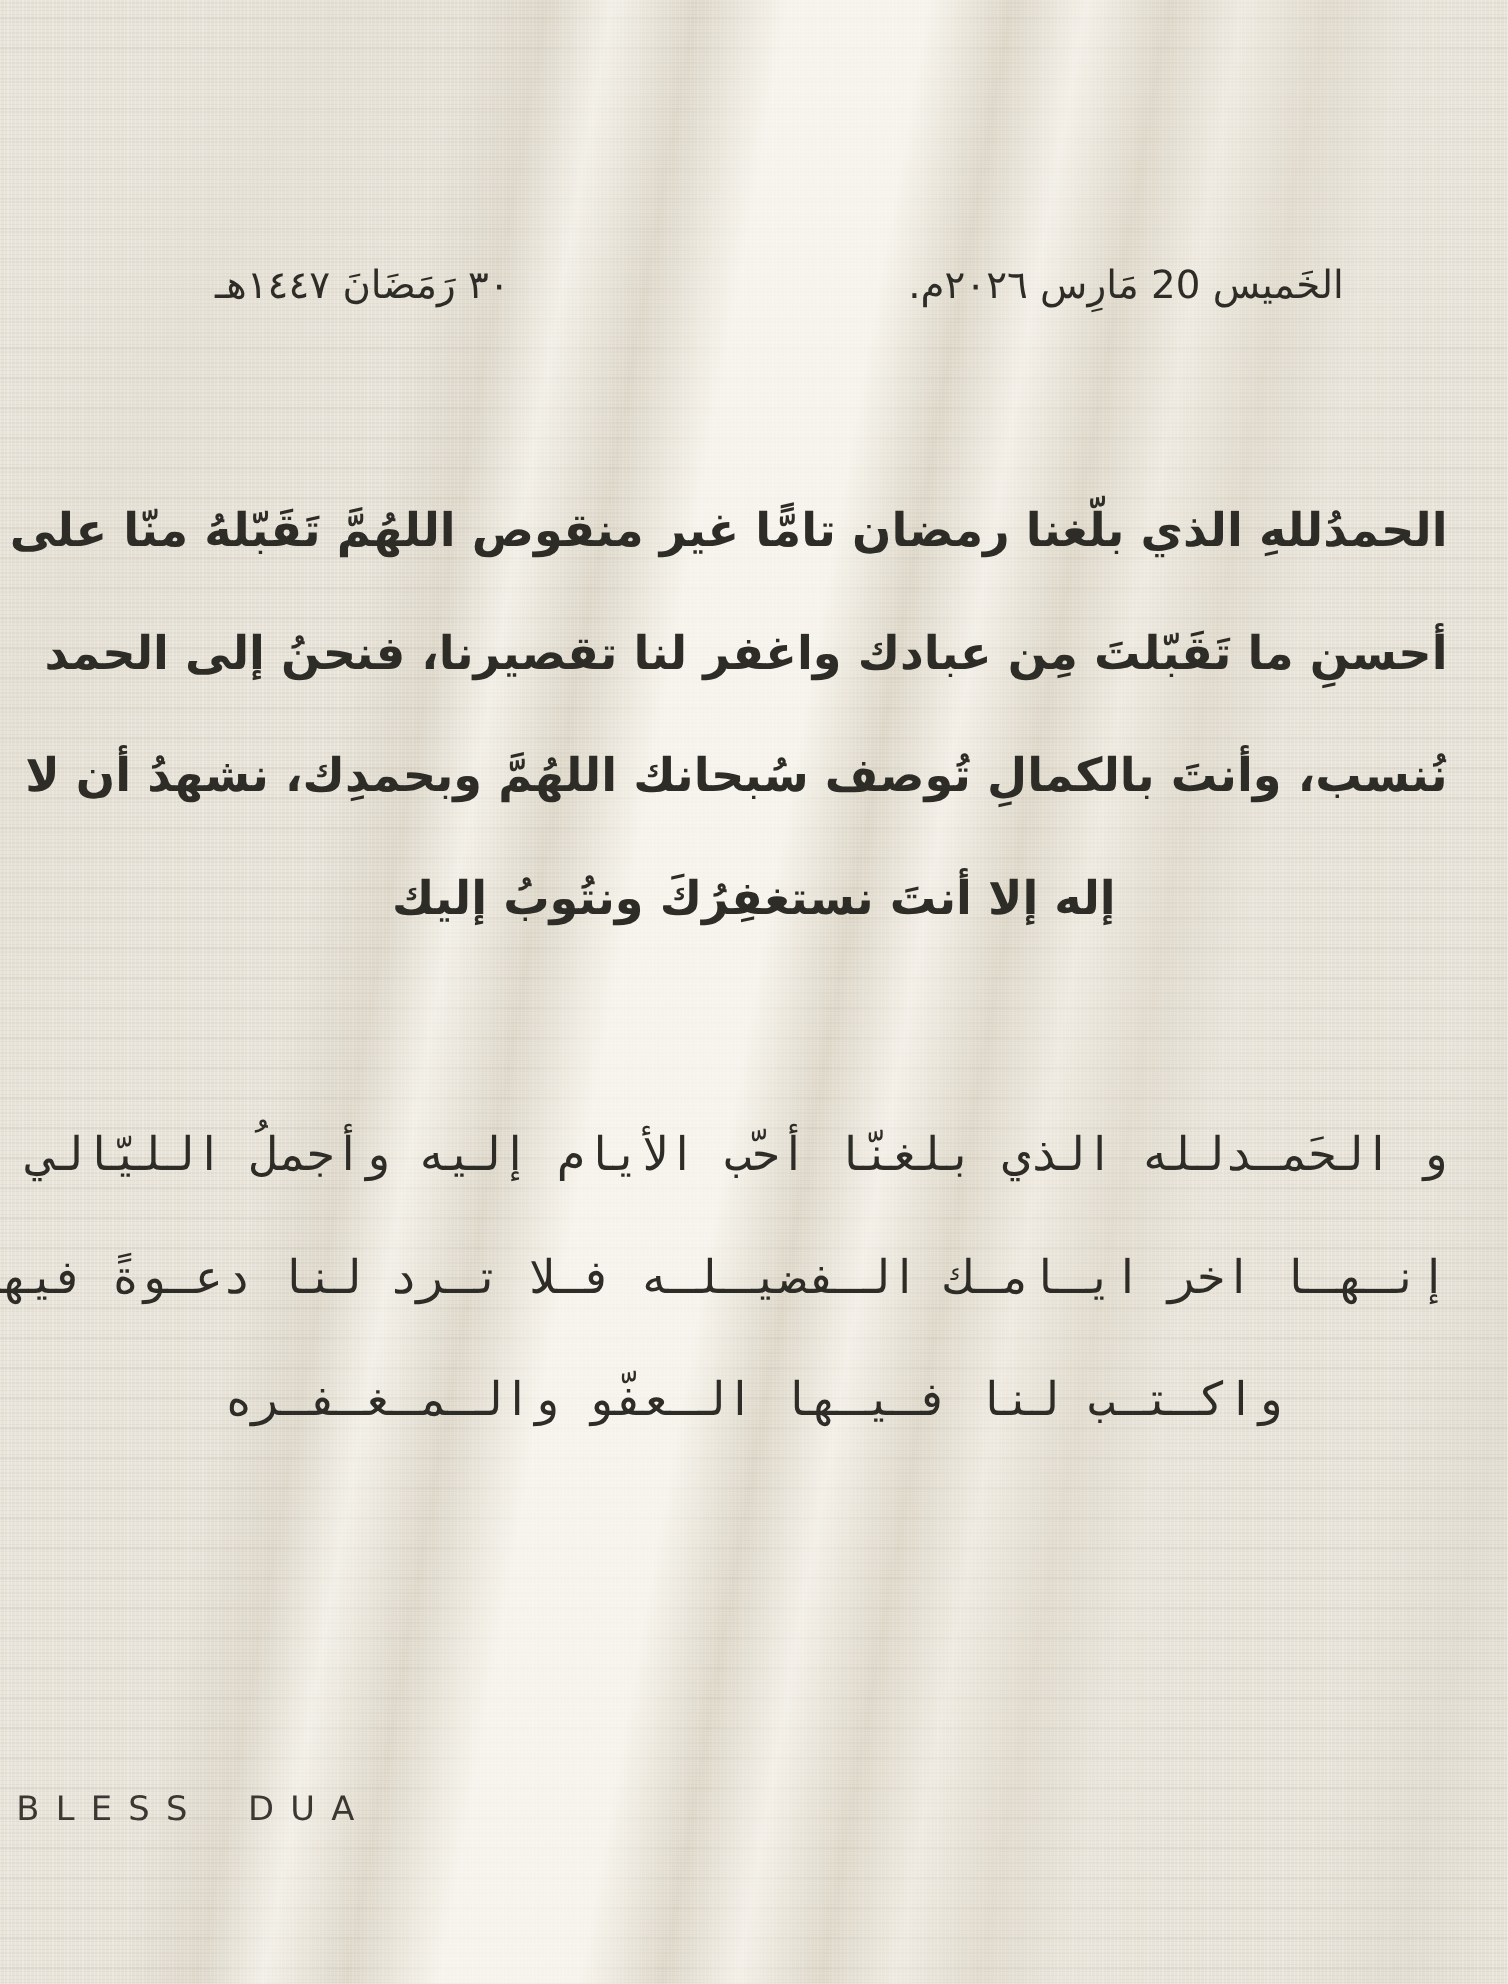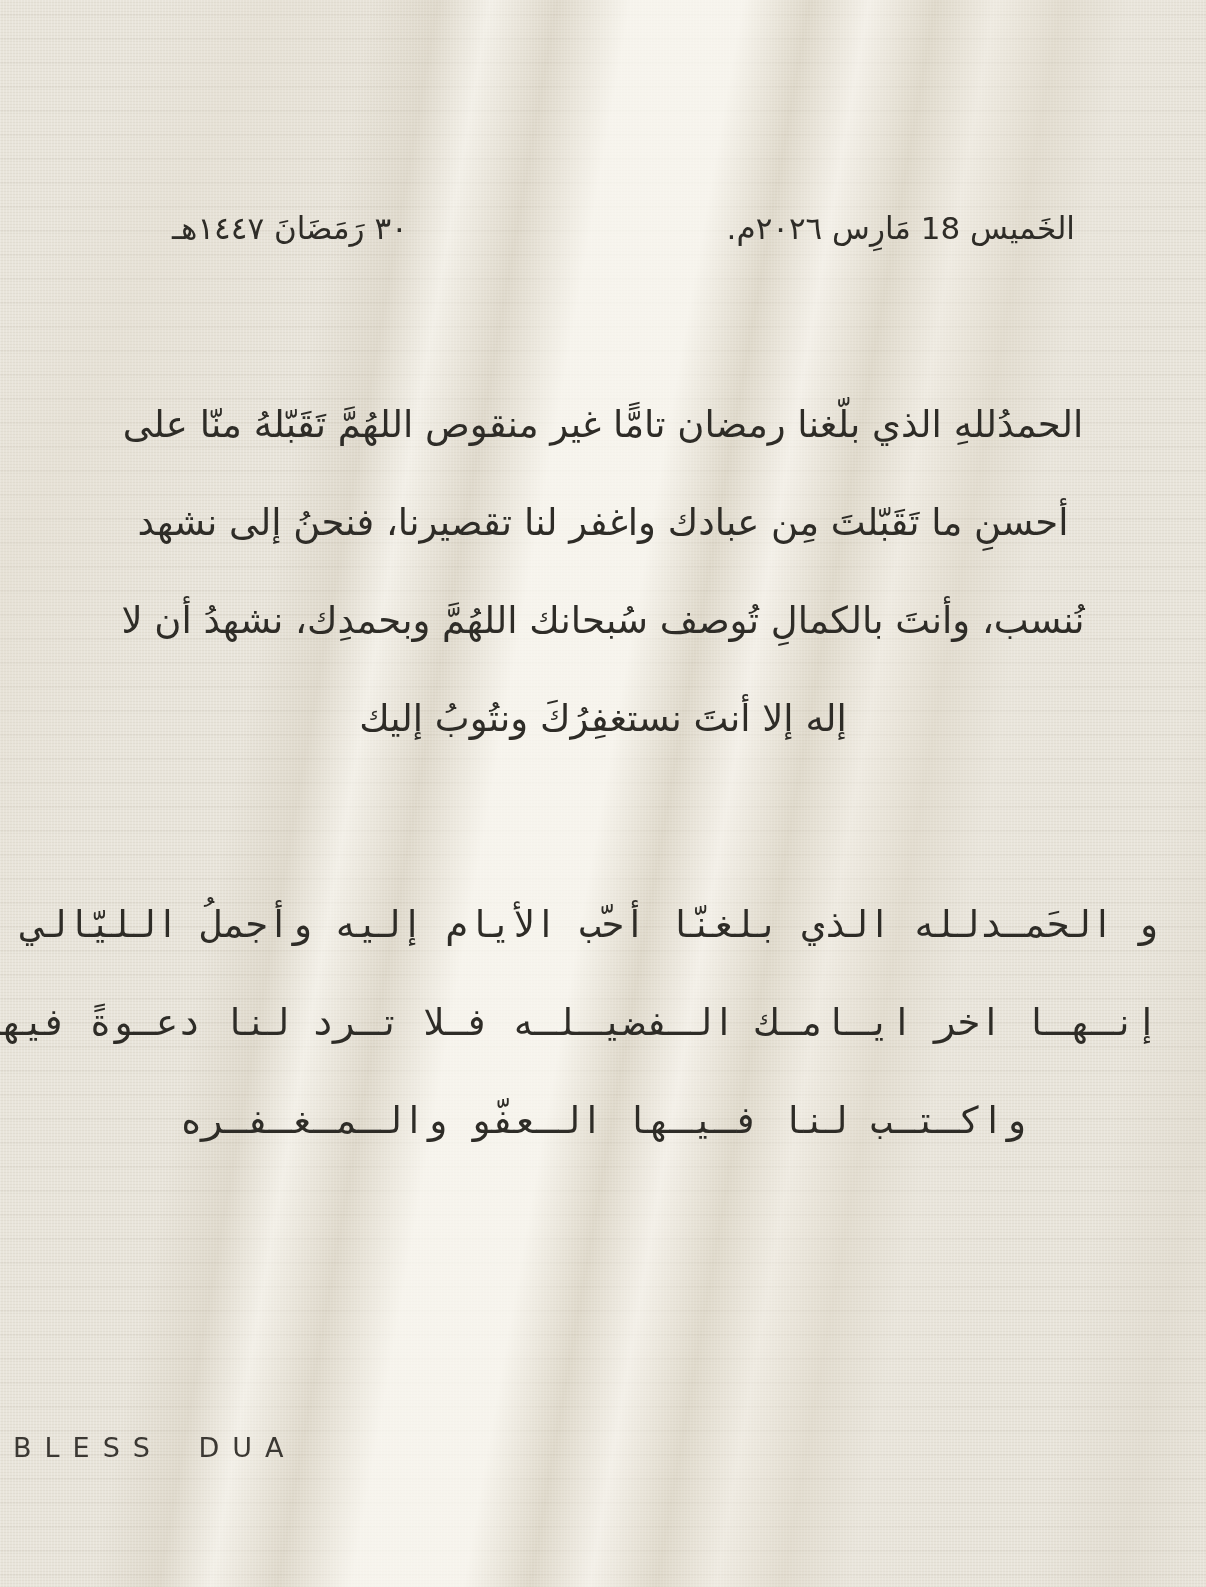--- a/index.html
+++ b/index.html
@@ -80,21 +80,21 @@
     right: 48px;
     direction: rtl;
     text-align: center;
     font-size: 37px;
   }
   .para .line {
     height: 98px;
     line-height: 98px;
     white-space: nowrap;
   }
-  .para-1 { top: 376px; }
+  .para-1 { top: 376px; font-weight: bold; }
   .para-2 { top: 878px; font-family: Liberation Mono, monospace; }
   .brand {
     position: absolute;
     top: 1432px;
     left: 0;
     right: 0;
     box-sizing: border-box;
     padding-left: 13px; 
     text-align: left;
     font-size: 27px;
@@ -104,27 +104,27 @@
   }
 </style>
 </head>
 <body>
 
 <div class="page">
   <div class="weave"></div>
   <div class="drape"></div>
 
   <header class="dates">
-    <span class="date-gregorian">الخَميس 18 مَارِس ٢٠٢٦م.</span>
+    <span class="date-gregorian">الخَميس 20 مَارِس ٢٠٢٦م.</span>
     <span class="date-hijri">٣٠ رَمَضَانَ ١٤٤٧هـ</span>
   </header>
 
   <section class="para para-1">
     <div class="line">الحمدُللهِ الذي بلّغنا رمضان تامًّا غير منقوص اللهُمَّ تَقَبّلهُ منّا على</div>
-    <div class="line">أحسنِ ما تَقَبّلتَ مِن عبادك واغفر لنا تقصيرنا، فنحنُ إلى نشهد</div>
+    <div class="line">أحسنِ ما تَقَبّلتَ مِن عبادك واغفر لنا تقصيرنا، فنحنُ إلى الحمد</div>
     <div class="line">نُنسب، وأنتَ بالكمالِ تُوصف سُبحانك اللهُمَّ وبحمدِك، نشهدُ أن لا</div>
     <div class="line">إله إلا أنتَ نستغفِرُكَ ونتُوبُ إليك</div>
   </section>
 
   <section class="para para-2">
     <div class="line">و الحَمـدلله الذي بلغنّا أحّب الأيام إليه وأجملُ الليّالي وأبركها ونحن</div>
     <div class="line">إنـهـا اخر ايـامـك الـفضيـلـه فـلا تـرد لنا دعـوةً فيها</div>
     <div class="line">واكـتـب لنا فـيـها الـعفّو والـمـغـفـره</div>
   </section>
 

